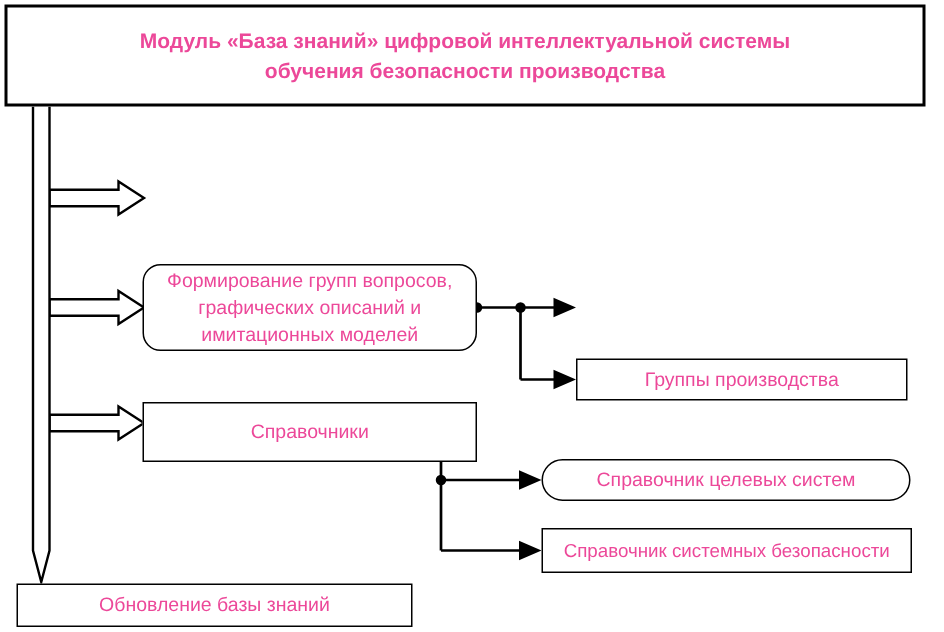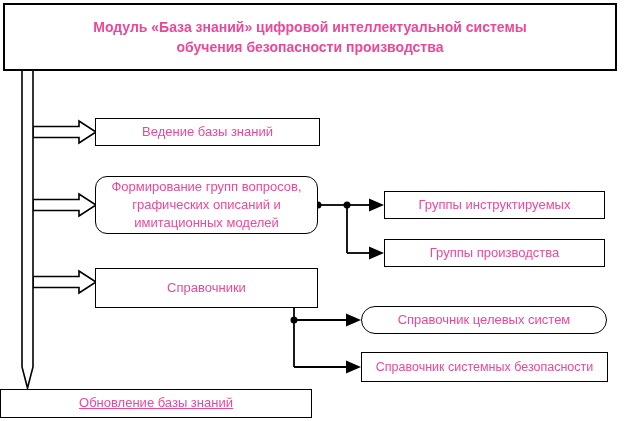--- a/index.html
+++ b/index.html
@@ -44,21 +44,21 @@
     font-size: 14px;
     line-height: 20px;
   }
   .b-maintenance { left: 95px;  top: 118px; width: 225px; height: 28px; }
   .b-formation   { left: 95px;  top: 176px; width: 223px; height: 58px; line-height: 18px; border-radius: 12px; }
   .b-references  { left: 95px;  top: 268px; width: 223px; height: 40px; }
   .b-instructed  { left: 384px; top: 191px; width: 221px; height: 28px; }
   .b-certified   { left: 384px; top: 239px; width: 221px; height: 28px; }
   .b-target      { left: 361px; top: 306px; width: 246px; height: 28px; border-radius: 14px; }
   .b-syschar     { left: 361px; top: 352px; width: 247px; height: 30px; font-size: 12.5px; }
-  .b-update      { left: 0;   top: 389px; width: 312px; height: 29px; text-decoration: underline; }
+  .b-update      { left: 11px;   top: 389px; width: 264px; height: 29px; }
 </style>
 </head>
 <body>
 
 <div class="stage">
 
   <svg class="connector-layer" viewBox="0 0 629 421" xmlns="http://www.w3.org/2000/svg">
 
     <g>
       <path d="M33,126.5 H79 V121 L96,132 L79,143 V137.5 H33 Z" fill="#ffffff" stroke="#000000" stroke-width="1.6"></path>
@@ -93,29 +93,27 @@
       <polygon points="361,320 346,313.5 346,326.5" stroke="none"></polygon>
       <line x1="294" y1="320" x2="294" y2="367"></line>
       <line x1="294" y1="367" x2="348" y2="367"></line>
       <polygon points="361,367 346,360.5 346,373.5" stroke="none"></polygon>
     </g>
   </svg>
 
   <div class="box title-box">Модуль «База знаний» цифровой интеллектуальной системы
 обучения безопасности производства</div>
 
-  <div class="box b-maintenance nowrap">Ведение базы знаний</div>
 
   <div class="box b-formation">Формирование групп вопросов,
 графических описаний и
 имитационных моделей</div>
 
   <div class="box b-references nowrap">Справочники</div>
 
-  <div class="box b-instructed nowrap">Группы инструктируемых</div>
 
   <div class="box b-certified nowrap">Группы производства</div>
 
   <div class="box b-target nowrap">Справочник целевых систем</div>
 
   <div class="box b-syschar nowrap">Справочник системных безопасности</div>
 
   <div class="box b-update nowrap">Обновление базы знаний</div>
 
 </div>

